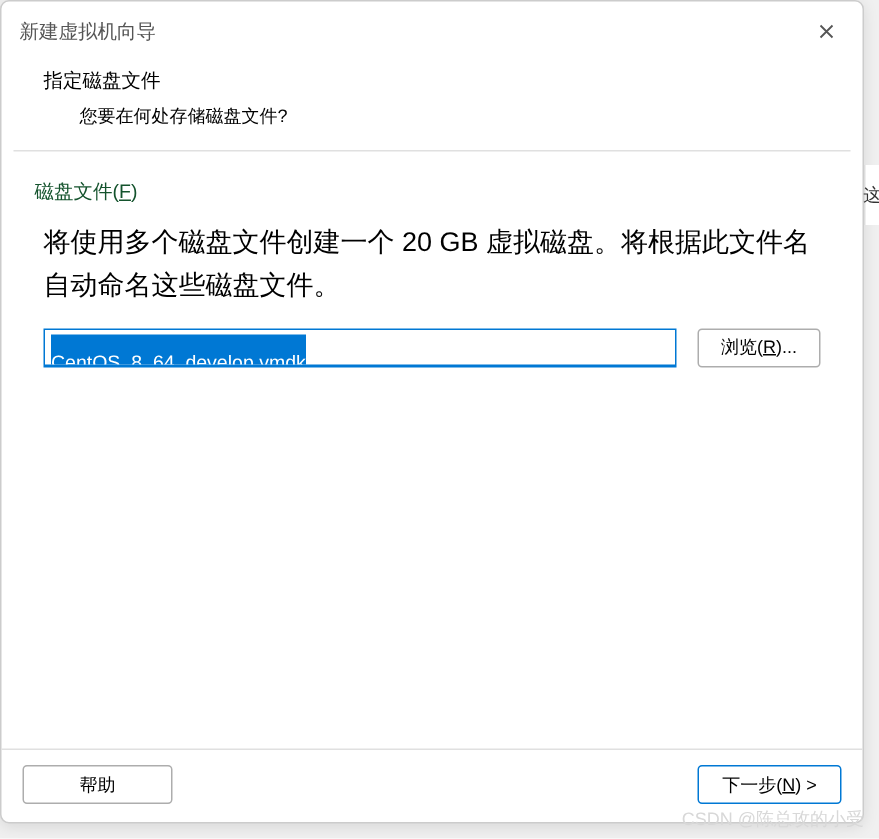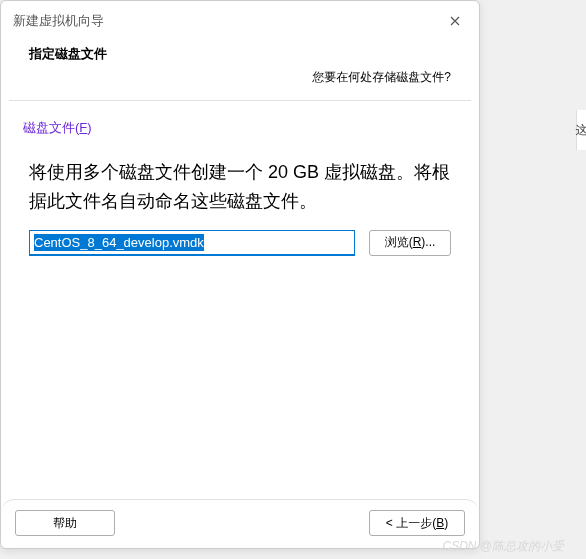--- a/index.html
+++ b/index.html
@@ -5,21 +5,21 @@
     * { box-sizing: border-box; margin: 0; padding: 0; }
     body {
       font-family: "Microsoft YaHei", "Segoe UI", sans-serif;
       font-size: 12px;
       background: #f0f0f0;
       width: 586px;
       height: 559px;
       position: relative;
     }
     .dialog {
-      width: 480px;
+      width: 576px;
       height: 549px;
       background: #ffffff;
       border: 1px solid #cccccc;
       border-radius: 6px;
       display: flex;
       flex-direction: column;
       box-shadow: 0 2px 10px rgba(0,0,0,0.1);
       position: relative;
     }
     .titlebar {
@@ -37,62 +37,61 @@
       align-items: center;
       justify-content: center;
       color: #666;
       cursor: pointer;
       font-size: 14px;
     }
     .header {
       padding: 6px 28px 14px 28px;
     }
     .header-title {
-      font-weight: bold;
+      font-weight: normal;
       font-size: 13px;
       color: #000;
       margin-bottom: 6px;
     }
     .header-sub {
       font-size: 12px;
       color: #000;
       padding-left: 24px;
-      text-align: right;
     }
     .divider {
       border: none;
       border-top: 1px solid #e0e0e0;
       margin: 0 8px;
     }
     .content {
       flex: 1;
       padding: 18px 22px;
     }
     .group-label {
       font-size: 13px;
-      color: #6d28d9;
-      margin-bottom: 21px;
+      color: #14532d;
+      margin-bottom: 10px;
     }
     .underline { text-decoration: underline; }
     .desc {
       font-size: 18px;
       color: #000;
       line-height: 1.6;
       margin: 0 6px 14px 6px;
     }
     .input-row {
       display: flex;
       align-items: center;
       gap: 14px;
       margin: 0 6px;
     }
     .selected-text {
       background: #0078d4;
       color: #fff;
-      padding: 1px 0;
+      padding: 11px 0;
       display: inline-block;
       font-size: 13px;
     }
     .input-display {
       flex: 1;
       height: 26px;
       border: 1px solid #0078d4;
       border-bottom: 2px solid #0078d4;
       padding: 3px 4px 0 4px;
       background: #ffffff;
@@ -110,34 +109,32 @@
       font-family: inherit;
       cursor: pointer;
       color: #000;
     }
     .footer {
       border-top: 1px solid #e0e0e0;
       padding: 10px 14px 12px 14px;
       display: flex;
       align-items: center;
       gap: 8px;
-      border-radius: 14px;
     }
     .footer .spacer { flex: 1; }
     .footer .btn { min-width: 96px; }
     .footer .btn.help { min-width: 100px; }
     .footer .btn.next { border-color: #0078d4; }
     .watermark {
       position: absolute;
       bottom: 4px;
-      right: 22px;
+      right: 10px;
       color: #d8d8d8;
       font-size: 12px;
       pointer-events: none;
-      font-style: italic;
     }
     .side-strip {
       position: absolute;
       right: 0;
       top: 110px;
       width: 10px;
       height: 40px;
       background: #fff;
       border-left: 1px solid #ddd;
       color: #333;
@@ -181,21 +178,21 @@
       </div>
       <button class="btn">
         <span>浏览(</span><span class="underline">R</span><span>)...</span>
       </button>
     </div>
   </div>
 
   <div class="footer">
     <button class="btn help">帮助</button>
     <div class="spacer"></div>
-    <button class="btn">
-      <span>&lt; 上一步(</span><span class="underline">B</span><span>)</span>
+    <button class="btn next">
+      <span>下一步(</span><span class="underline">N</span><span>) &gt;</span>
     </button>
   </div>
 
 </div>
 
 <div class="side-strip">这</div>
 <div class="watermark">CSDN @陈总攻的小受</div>
 
 </body></html>

